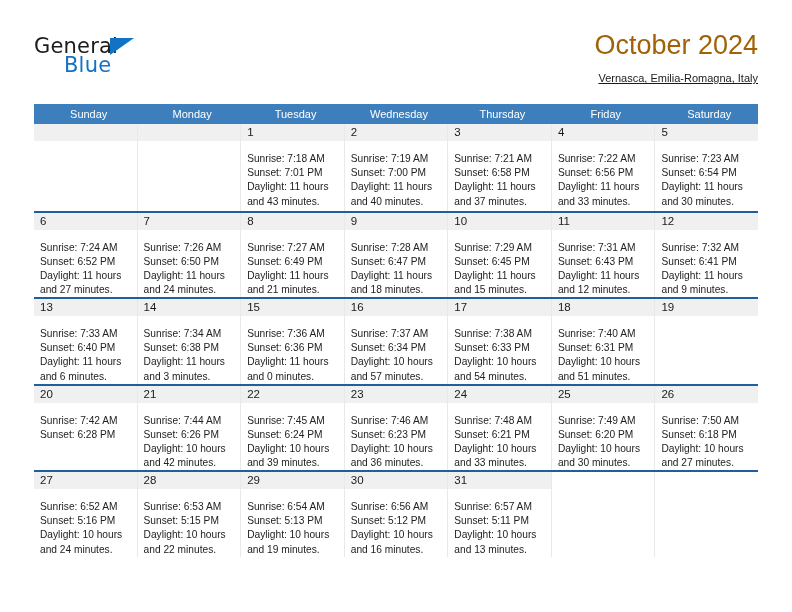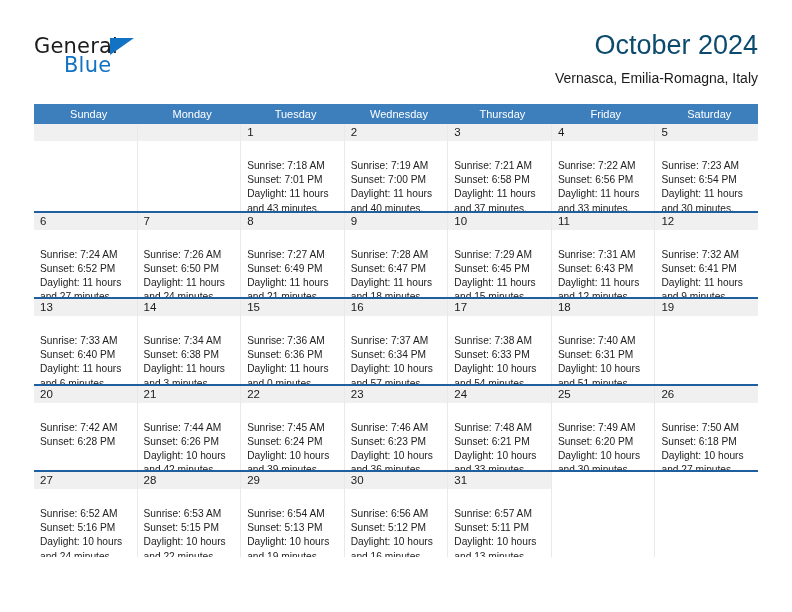--- a/index.html
+++ b/index.html
@@ -65,30 +65,31 @@
   }
 
   .title-block {
     position: absolute;
     right: 0;
     top: 0;
     text-align: right;
   }
   .cal-title {
     font-size: 27px;
-    color: #0c4a6e;
+    color: #a16207;
     line-height: 34px;
     white-space: nowrap;
   }
   .cal-subtitle {
-    font-size: 14px;
+    font-size: 11px;
     color: #1b1b1b;
     line-height: 22px;
     margin-top: 5px;
     white-space: nowrap;
+    text-decoration: underline;
   }
 
   
   .calendar {
     position: absolute;
     left: 34px;
     top: 104px;
     width: 724px;
   }
   .weekday-row {
@@ -132,21 +133,21 @@
     height: 17px;
     font-size: 11.5px;
     line-height: 17px;
     padding-left: 6px;
     color: #1b1b1b;
   }
   .day-cell.empty .day-number {
     background: #f0f0f0;
   }
   .day-info {
-    padding: 18px 5px 0 6px;
+    padding: 11px 5px 0 6px;
     font-size: 10.2px;
     line-height: 14.2px;
     color: #222222;
   }
   .day-info div {
     white-space: nowrap;
   }
   .day-info .wrap {
     white-space: normal;
   }

